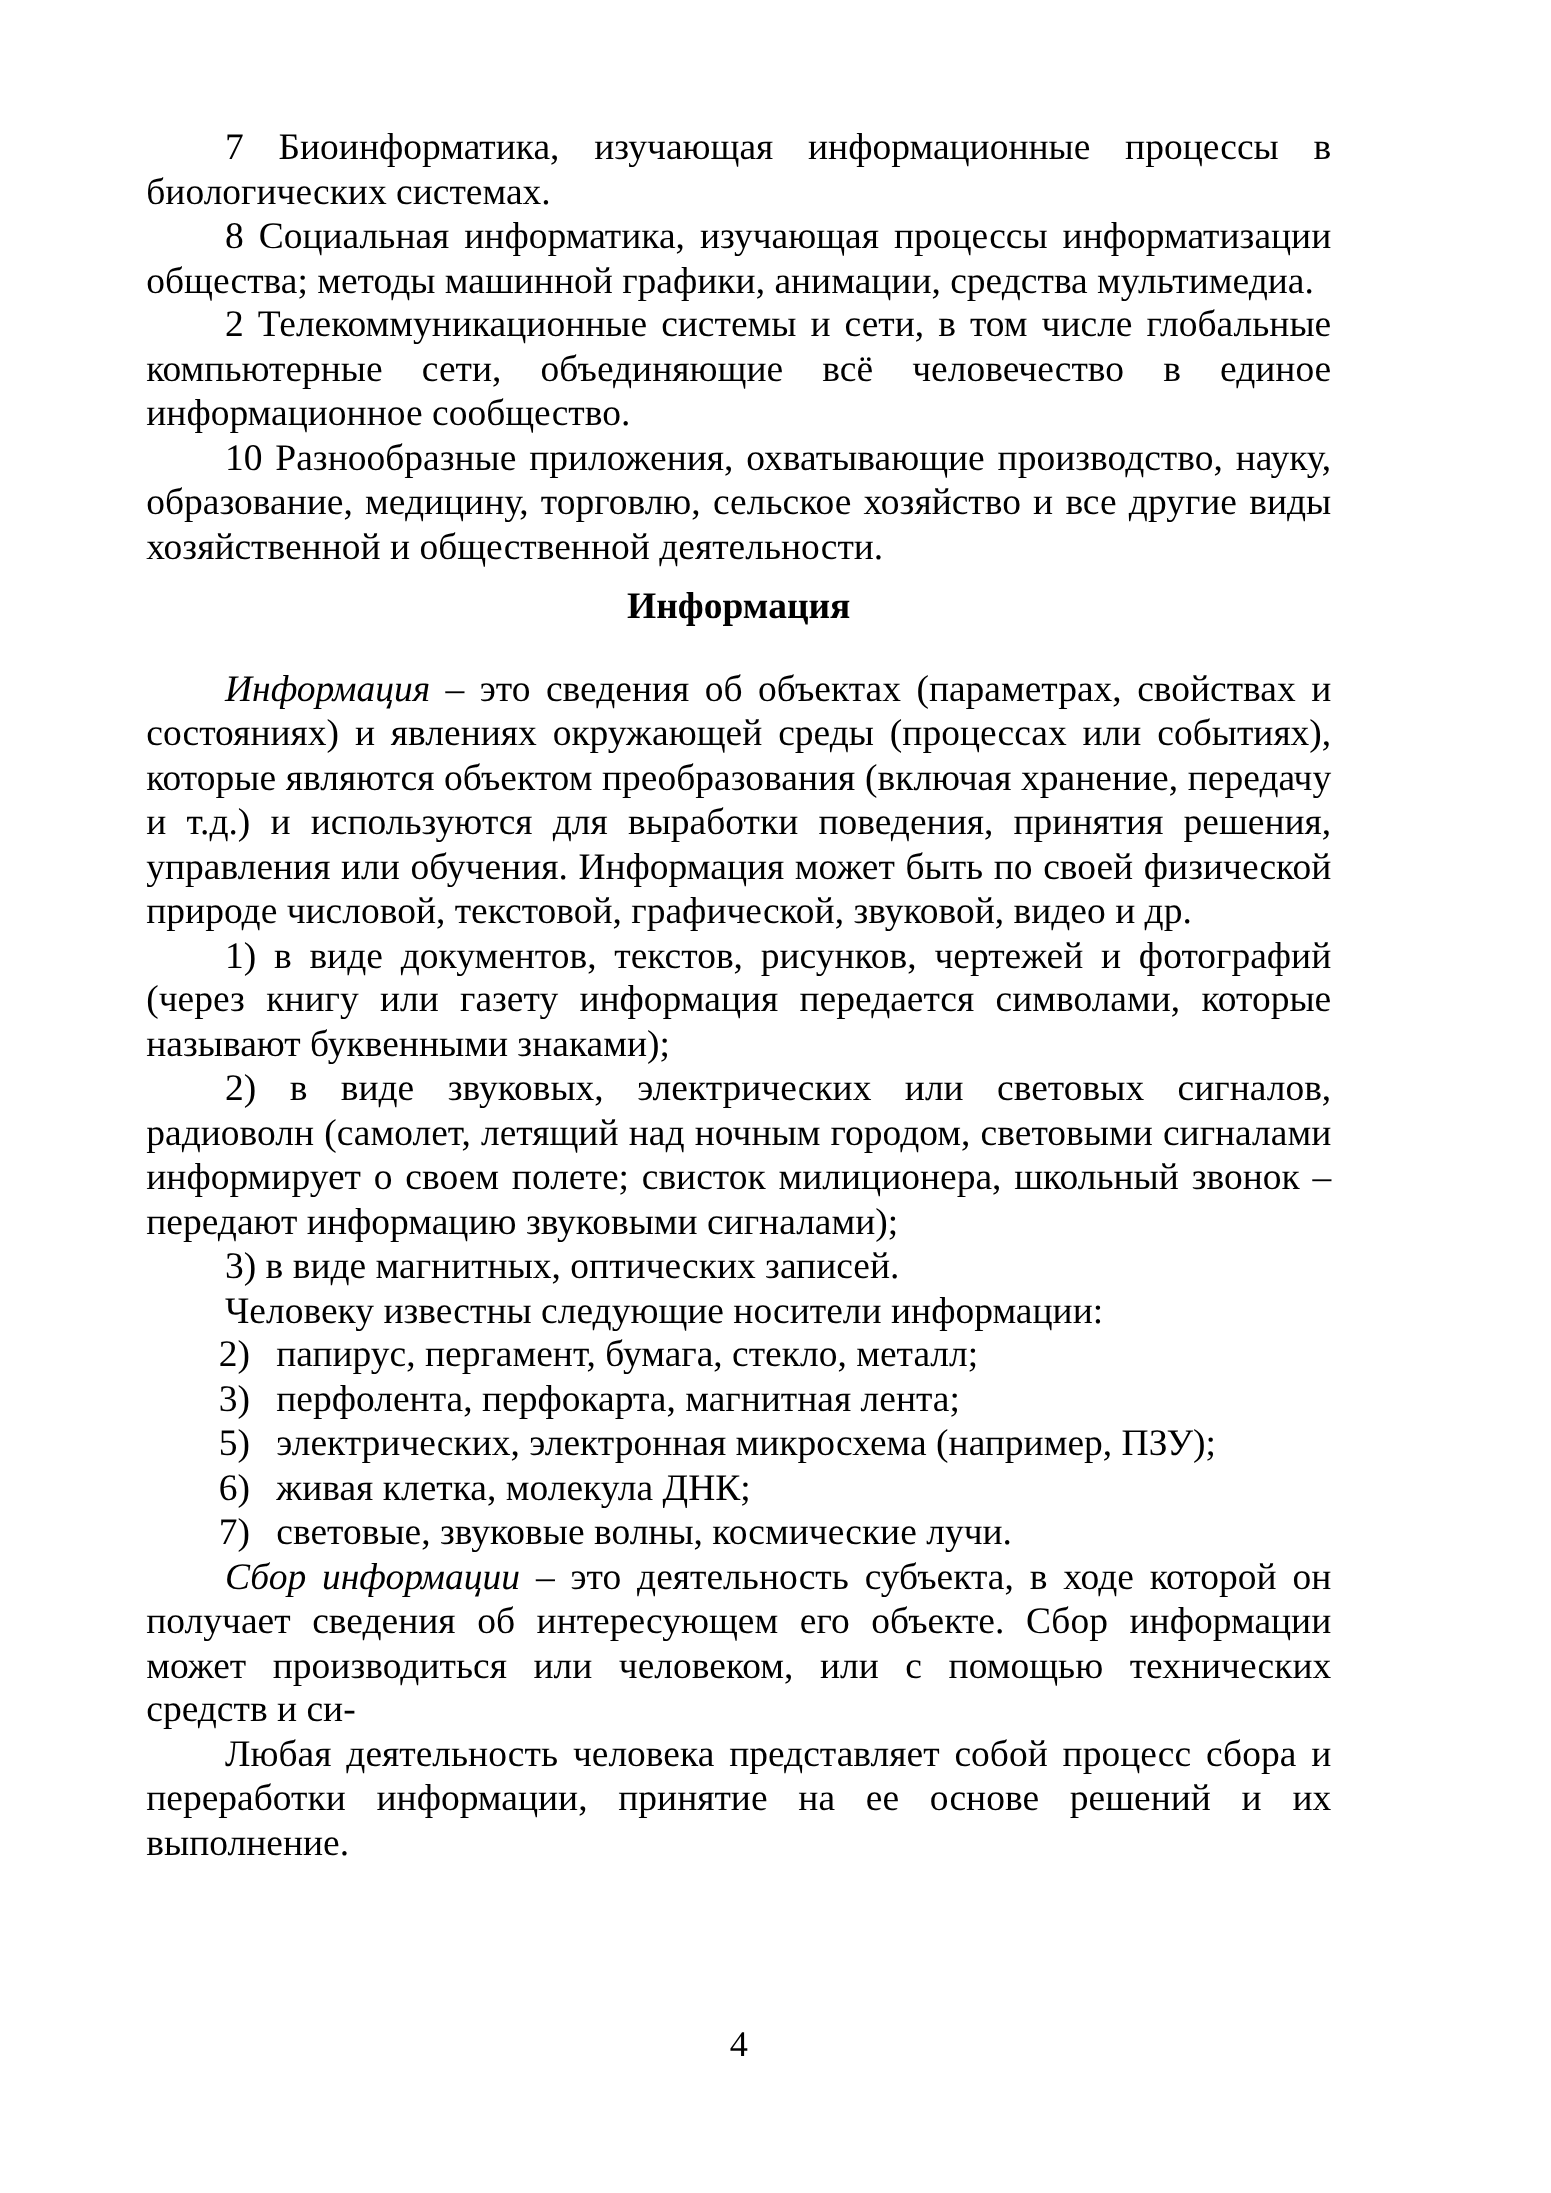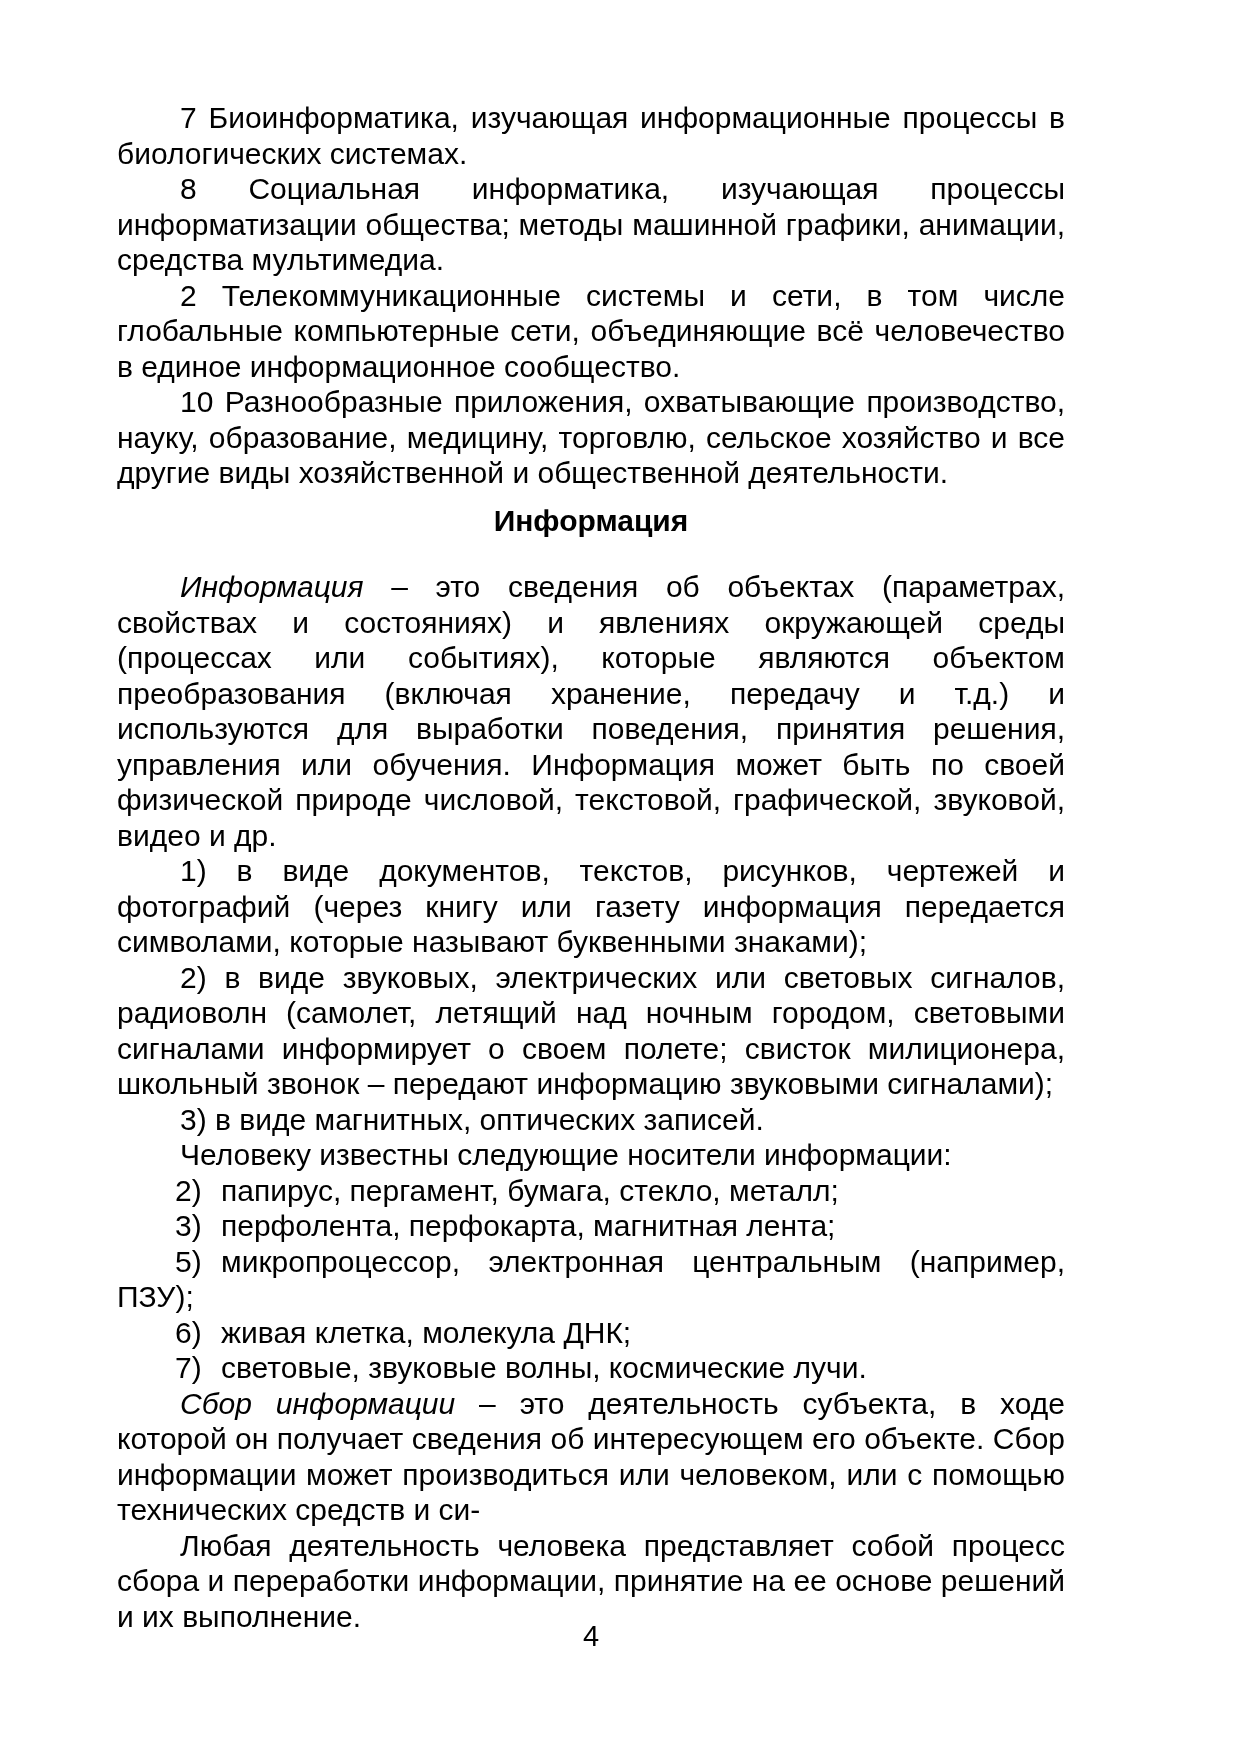--- a/index.html
+++ b/index.html
@@ -5,21 +5,21 @@
   html, body {
     margin: 0;
     padding: 0;
     background: #ffffff;
   }
   .page {
     position: relative;
     width: 1241px;
     height: 1754px;
     background: #ffffff;
-    font-family: Liberation Sans, sans-serif;
+    font-family: Liberation Serif, serif;
     color: #000000;
     overflow: hidden;
   }
   .text-block {
     position: absolute;
     left: 117px;
     top: 100px;
     width: 948px;
     font-size: 30px;
     line-height: 35.5px;
@@ -72,21 +72,21 @@
 
     <p class="para"><i>Информация</i><span> – это сведения об объектах (параметрах, свойствах и состояниях) и явлениях окружающей среды (процессах или событиях), которые являются объектом преобразования (включая хранение, передачу и т.д.) и используются для выработки поведения, принятия решения, управления или обучения. Информация может быть по своей физической природе числовой, текстовой, графической, звуковой, видео и др.</span></p>
 
     <p class="para">1) в виде документов, текстов, рисунков, чертежей и фотографий (через книгу или газету информация передается символами, которые называют буквенными знаками);</p>
     <p class="para">2) в виде звуковых, электрических или световых сигналов, радиоволн (самолет, летящий над ночным городом, световыми сигналами информирует о своем полете; свисток милиционера, школьный звонок – передают информацию звуковыми сигналами);</p>
     <p class="para">3) в виде магнитных, оптических записей.</p>
     <p class="para">Человеку известны следующие носители информации:</p>
 
     <p class="para media-item"><span class="num">2)</span><span>папирус, пергамент, бумага, стекло, металл;</span></p>
     <p class="para media-item"><span class="num">3)</span><span>перфолента, перфокарта, магнитная лента;</span></p>
-    <p class="para media-item"><span class="num">5)</span><span>микропроцессор, электронная центральным (например, ПЗУ);</span></p>
+    <p class="para media-item"><span class="num">5)</span><span>электрических, электронная микросхема (например, ПЗУ);</span></p>
     <p class="para media-item"><span class="num">6)</span><span>живая клетка, молекула ДНК;</span></p>
     <p class="para media-item"><span class="num">7)</span><span>световые, звуковые волны, космические лучи.</span></p>
 
     <p class="para"><i>Сбор информации</i><span> – это деятельность субъекта, в ходе которой он получает сведения об интересующем его объекте. Сбор информации может производиться или человеком, или с помощью технических средств и си-</span></p>
 
     <p class="para">Любая деятельность человека представляет собой процесс сбора и переработки информации, принятие на ее основе решений и их выполнение.</p>
 
   </div>
 
   <div class="page-number">4</div>

